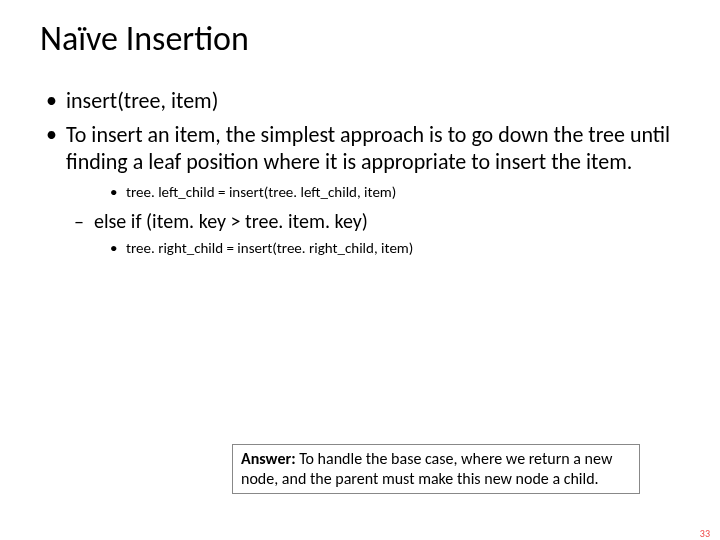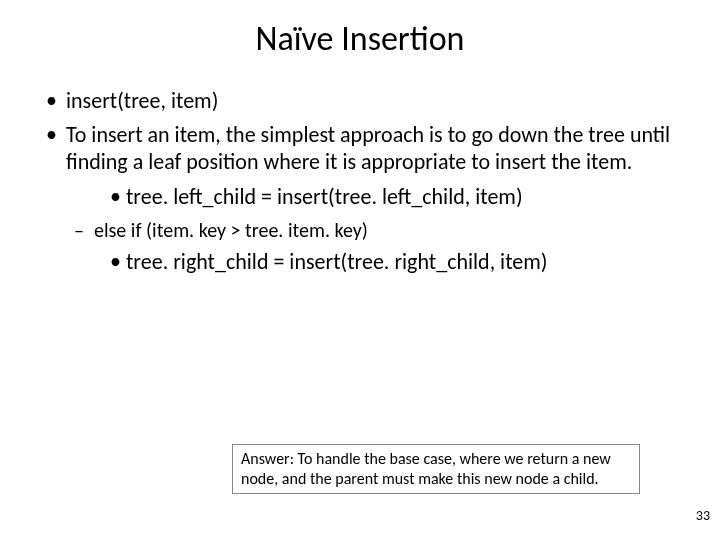--- a/index.html
+++ b/index.html
@@ -1,28 +1,28 @@
 <!DOCTYPE html>
 <html><head>
 <meta charset="utf-8">
 <style>
 html,body{margin:0;padding:0}
 body{width:720px;height:540px;background:#fff;font-family:Calibri,Arial,sans-serif;color:#000;position:relative;box-sizing:border-box}
 .slide{padding:18px 40px 0 40px;box-sizing:border-box}
-.title{font-size:34px;font-weight:400;text-align:center;margin:0 0 28px 0}
+.title{font-size:34px;font-weight:400;margin:0 0 28px 0}
 .bullets{margin:0;padding:0;list-style:none}
 .l1{font-size:22px;line-height:1.25;margin-bottom:6px;padding-left:26px;position:relative}
 .l1::before{content:"•";position:absolute;left:6px;top:0}
 .l2{font-size:20px;line-height:1.3;margin-bottom:4px;padding-left:54px;position:relative}
 .l2::before{content:"–";position:absolute;left:34px;top:0}
-.l3{font-size:22px;line-height:1.35;margin-bottom:6px;padding-left:86px;position:relative}
+.l3{font-size:15px;line-height:1.35;margin-bottom:6px;padding-left:86px;position:relative}
 .l3::before{content:"•";position:absolute;left:70px;top:0}
 .answerbox{position:absolute;left:232px;top:444px;width:390px;border:1px solid #888;padding:4px 8px;font-size:16px;line-height:1.25}
-.answerbox .lbl{font-weight:400}
-.pagenum{position:absolute;right:10px;bottom:16px;font-size:14px;color:#000000}
+.answerbox .lbl{font-weight:700}
+.pagenum{position:absolute;right:10px;bottom:0;font-size:10px;color:#ef4444}
 </style>
 </head>
 <body>
 
 <div class="slide">
   <h1 class="title">Naïve Insertion</h1>
 
   <ul class="bullets">
     <li class="l1">insert(tree, item)</li>
     <li class="l1">To insert an item, the simplest approach is to go down the tree until finding a leaf position where it is appropriate to insert the item.</li>

